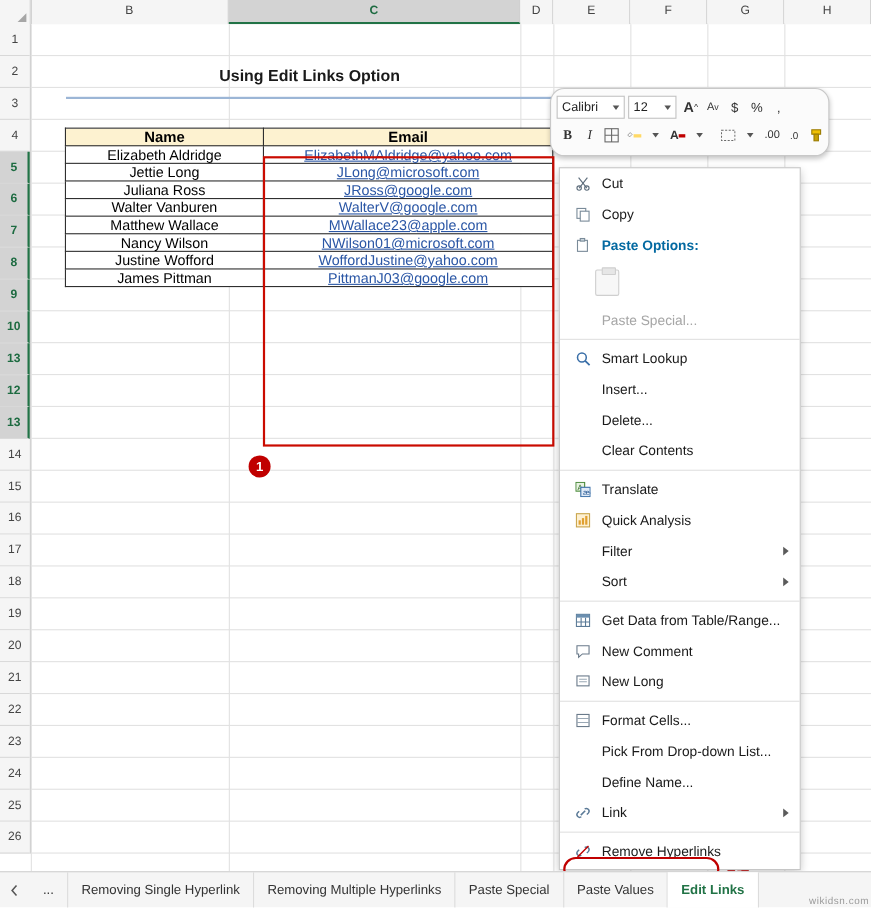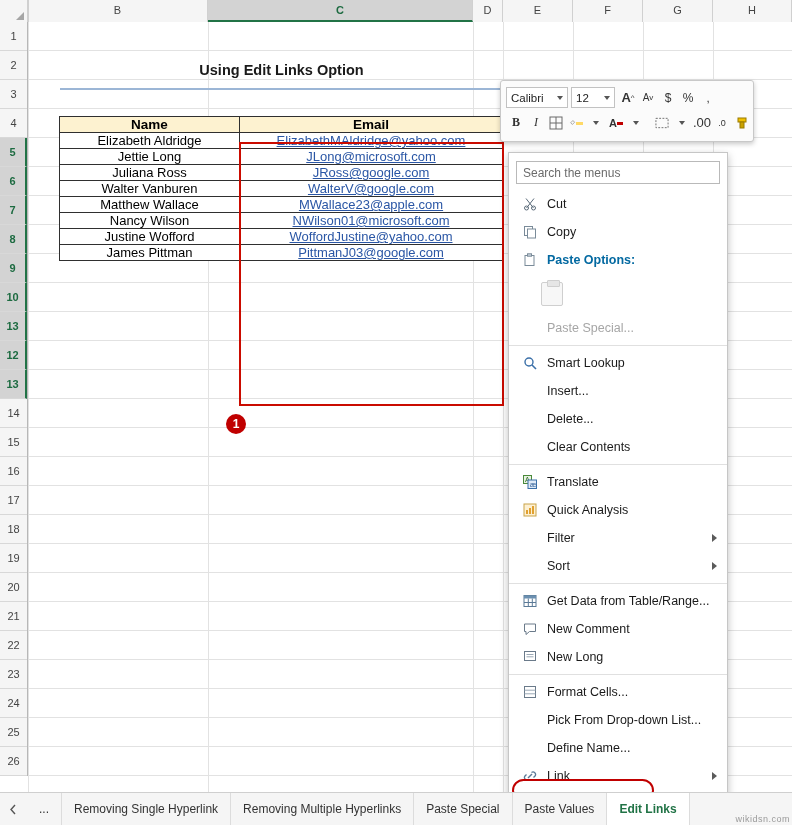--- a/index.html
+++ b/index.html
@@ -124,21 +124,21 @@
     font-size: 12px; font-weight: bold;
     text-align:center; line-height: 20px;
   }
 
   
   .minibar {
     position: absolute; left: 500px; top: 80px;
     width: 254px; height: 62px;
     background: #fbfbfb;
     border: 1px solid #c8c8c8;
-    border-radius: 3px;
+    border-radius: 13px;
     box-shadow: 0 2px 5px rgba(0,0,0,.22);
     padding: 4px 5px;
   }
   .mb-row { display:flex; align-items:center; height: 25px; }
   .mb-item {
     display:flex; align-items:center; justify-content:center;
     height: 22px; min-width: 20px; padding: 0 3px;
     font-size: 12px; color:#333;
   }
   .mb-sel {
@@ -440,38 +440,35 @@
     <div class="mb-sep"></div>
     <div class="mb-item">
       <svg width="15" height="12" viewBox="0 0 15 12" aria-hidden="true">
           <rect x="1" y="1" width="13" height="10" fill="none" stroke="#6a6a6a" stroke-dasharray="2 1.5"></rect>
         </svg>
     </div>
     <div class="mb-item">
         <span class="caret"></span>
       </div>
     <div class="mb-item">
-        <span style="font-size:13px">.00<br></span>
+        <span style="font-size:10px">.00<br></span>
       </div>
     <div class="mb-item">
         <span style="font-size:9px">.0</span>
       </div>
     <div class="mb-item">
       <svg width="14" height="14" viewBox="0 0 14 14" aria-hidden="true">
           <rect x="3" y="2" width="8" height="4" fill="#f0c000" stroke="#9a7b00"></rect>
           <rect x="5" y="6" width="4" height="6" fill="#c9a100" stroke="#9a7b00"></rect>
         </svg>
     </div>
   </div>
 </div>
 
 <div class="ctx">
-  <div class="ctx-search">
-    <span>Search the menus</span>
-  </div>
   <div id="ctx-items">
       <div class="ctx-item">
         <span class="ic">
           <svg width="14" height="14" viewBox="0 0 14 14">
             <circle cx="3.5" cy="11" r="2" fill="none" stroke="#5b6b7a"></circle>
             <circle cx="10.5" cy="11" r="2" fill="none" stroke="#5b6b7a"></circle>
             <line x1="3.5" y1="11" x2="11" y2="1.5" stroke="#5b6b7a"></line>
             <line x1="10.5" y1="11" x2="3" y2="1.5" stroke="#5b6b7a"></line>
           </svg>
         </span>

